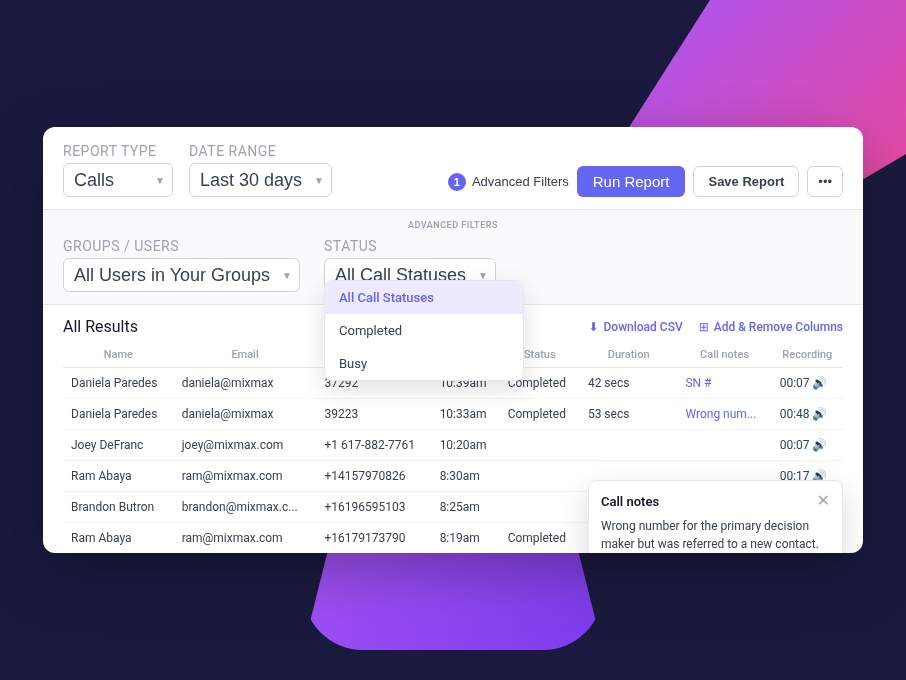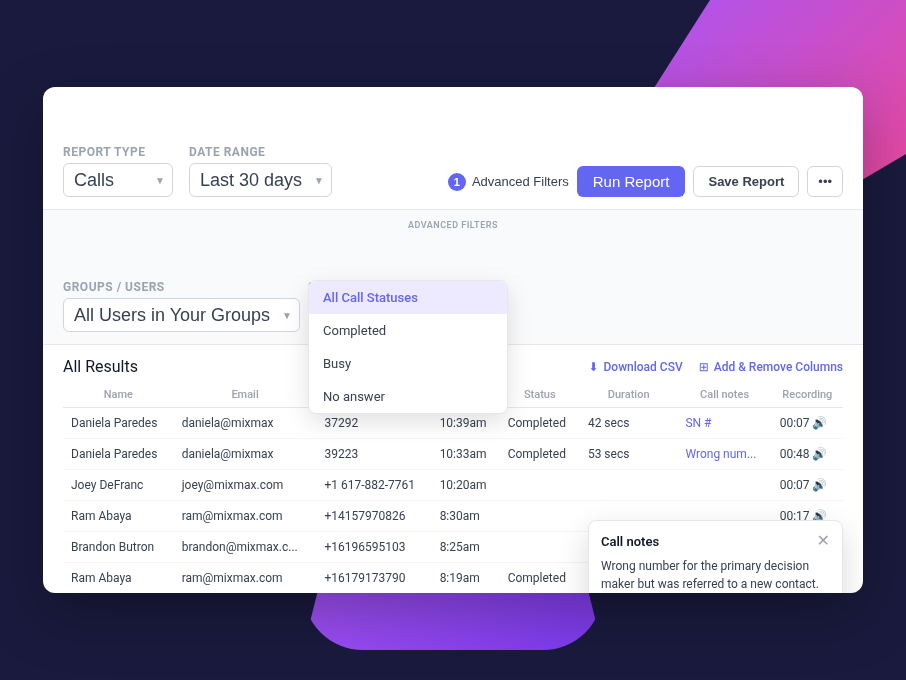--- a/index.html
+++ b/index.html
@@ -64,26 +64,25 @@
       display: flex;
       gap: 16px;
       align-items: flex-end;
     }
     .field-group {
       display: flex;
       flex-direction: column;
       gap: 4px;
     }
     .field-label {
-      font-size: 12px;
-      font-weight: 700;
+      font-size: 14px;
+      font-weight: 400;
       color: #9ca3af;
       letter-spacing: 0.5px;
       text-transform: uppercase;
-      margin-top: 42px;
     }
     .select-wrap {
       position: relative;
       display: inline-flex;
       align-items: center;
     }
     .select-control {
       appearance: none;
       border: 1px solid #d1d5db;
       border-radius: 6px;
@@ -171,21 +170,21 @@
       text-align: center;
       font-size: 9px;
       font-weight: 600;
       color: #9ca3af;
       letter-spacing: 0.5px;
       text-transform: uppercase;
       margin-bottom: 8px;
     }
     .filter-row {
       display: flex;
-      gap: 8px;
+      gap: 24px;
       align-items: flex-end;
     }
 
     
     .table-area {
       padding: 0 20px;
       position: relative;
     }
     .results-header {
       display: flex;
@@ -376,21 +375,20 @@
             <option>No answer</option>
             <option>Failed</option>
           </select>
           <span class="select-arrow">▼</span>
         </div>
 
         <div class="dropdown-overlay">
           <div class="dropdown-item selected">All Call Statuses</div>
           <div class="dropdown-item">Completed</div>
           <div class="dropdown-item">Busy</div>
-          <div class="dropdown-item">No answer</div>
         </div>
       </div>
     </div>
   </div>
 
   <div class="table-area">
     <div class="results-header">
       <span class="results-title">All Results</span>
       <div class="results-actions">
         <a class="action-link">

